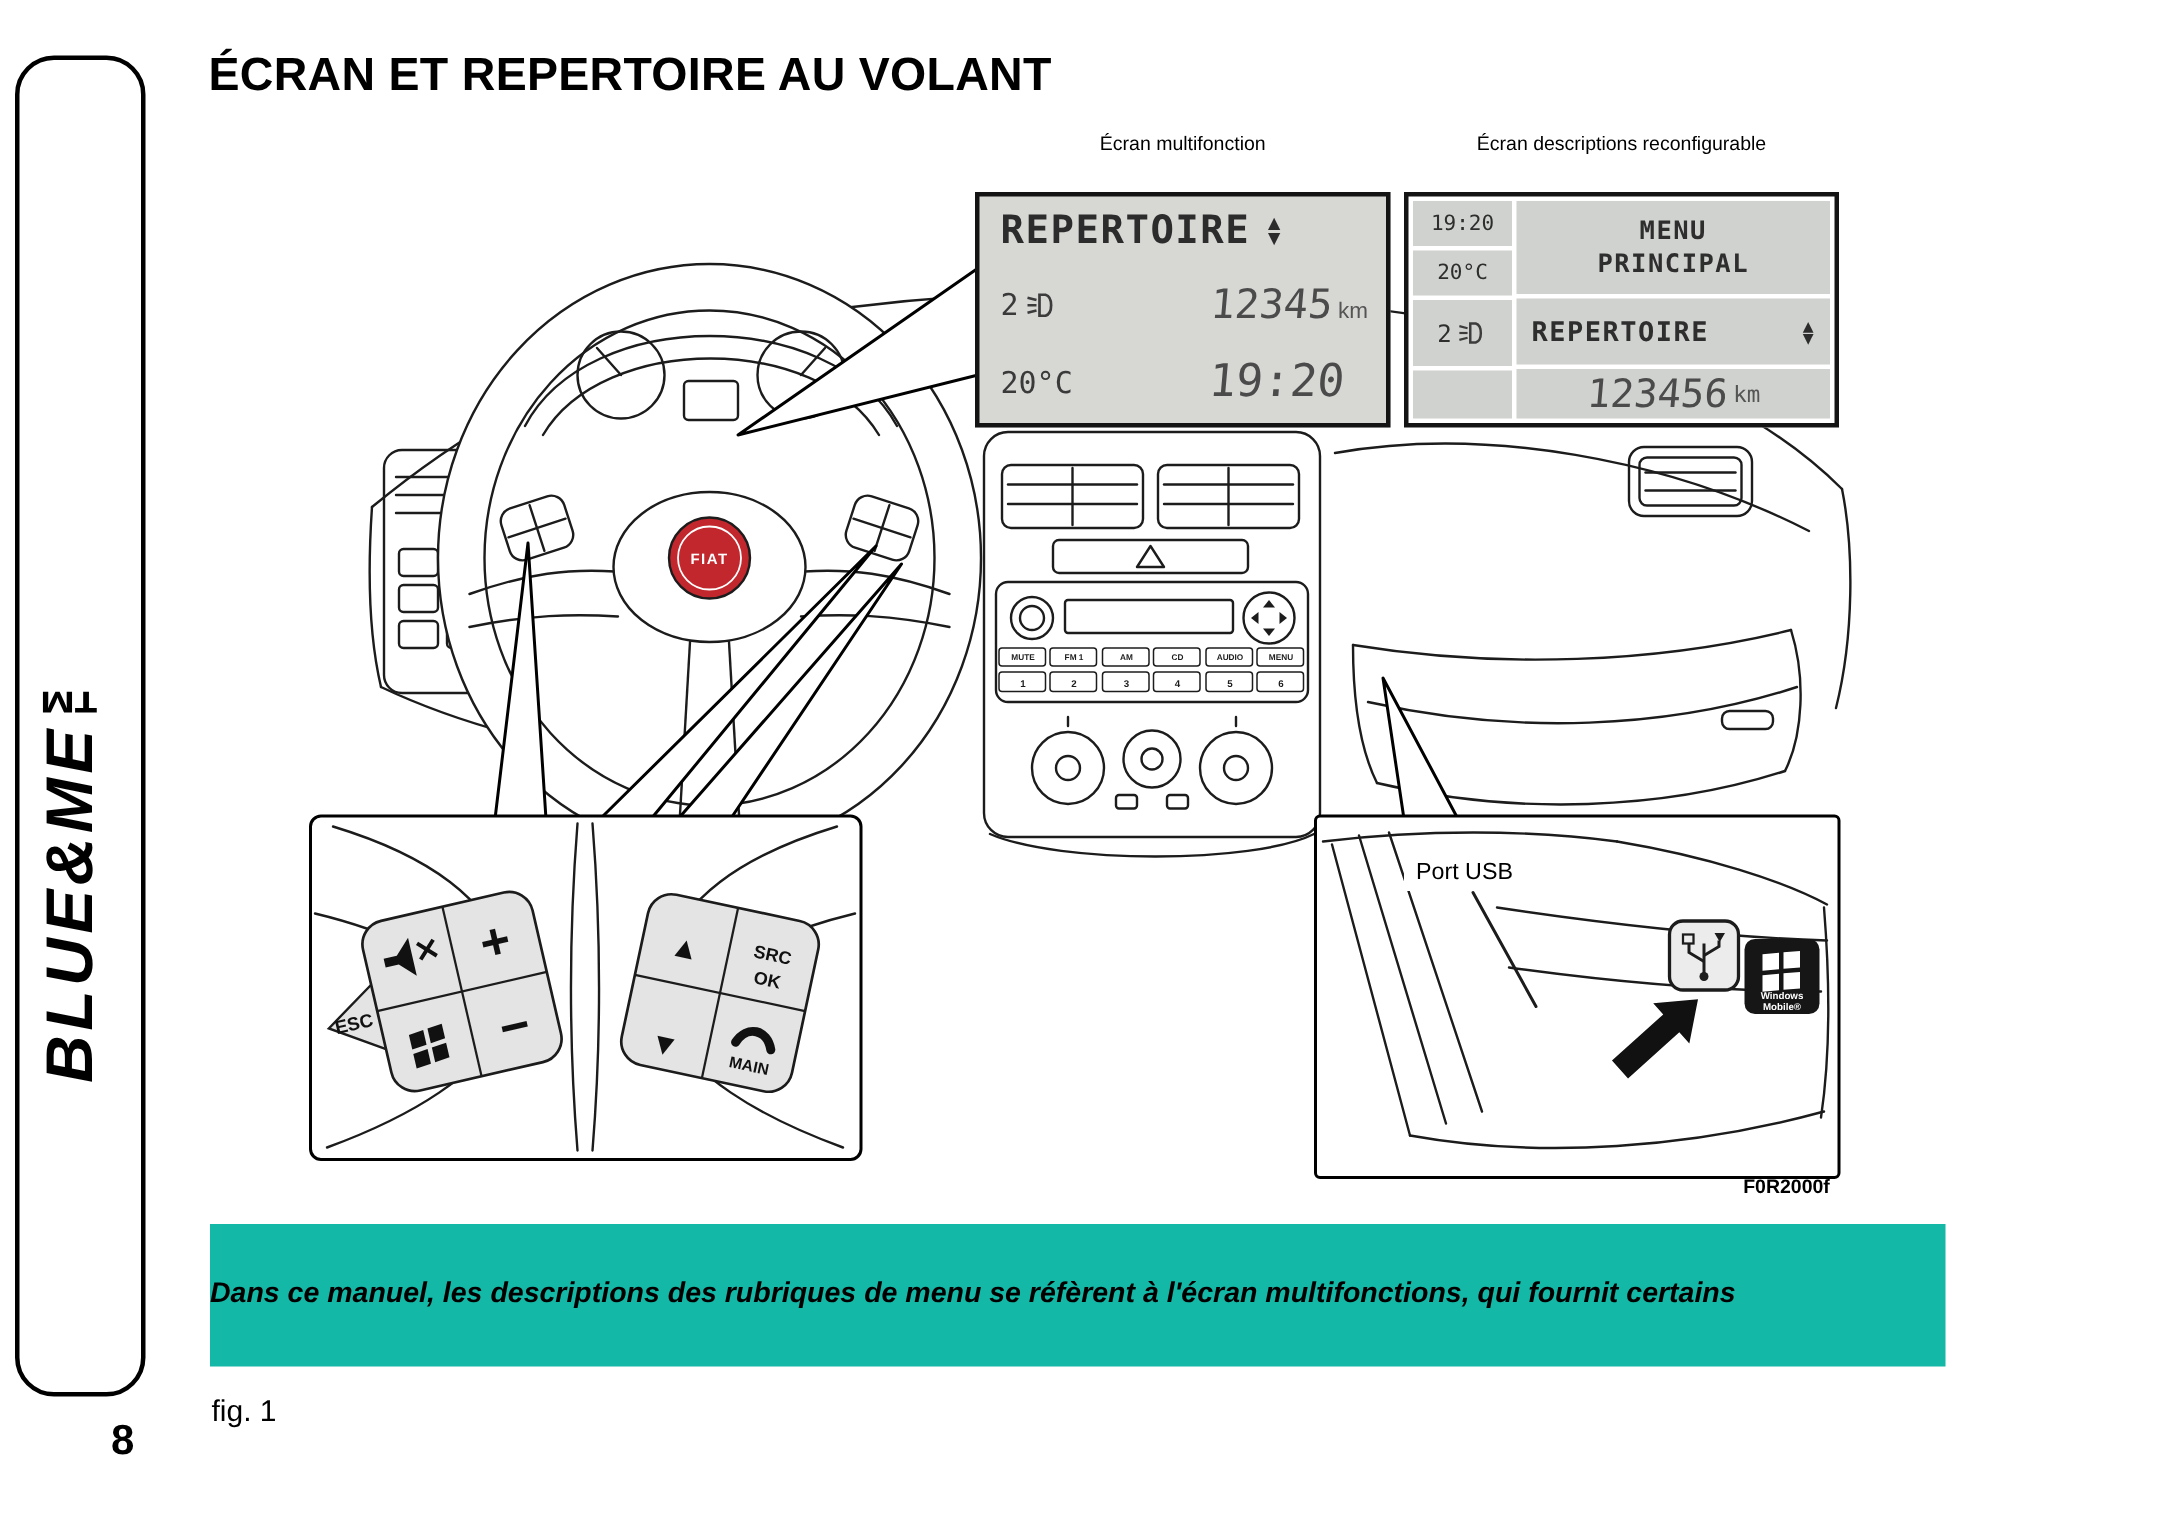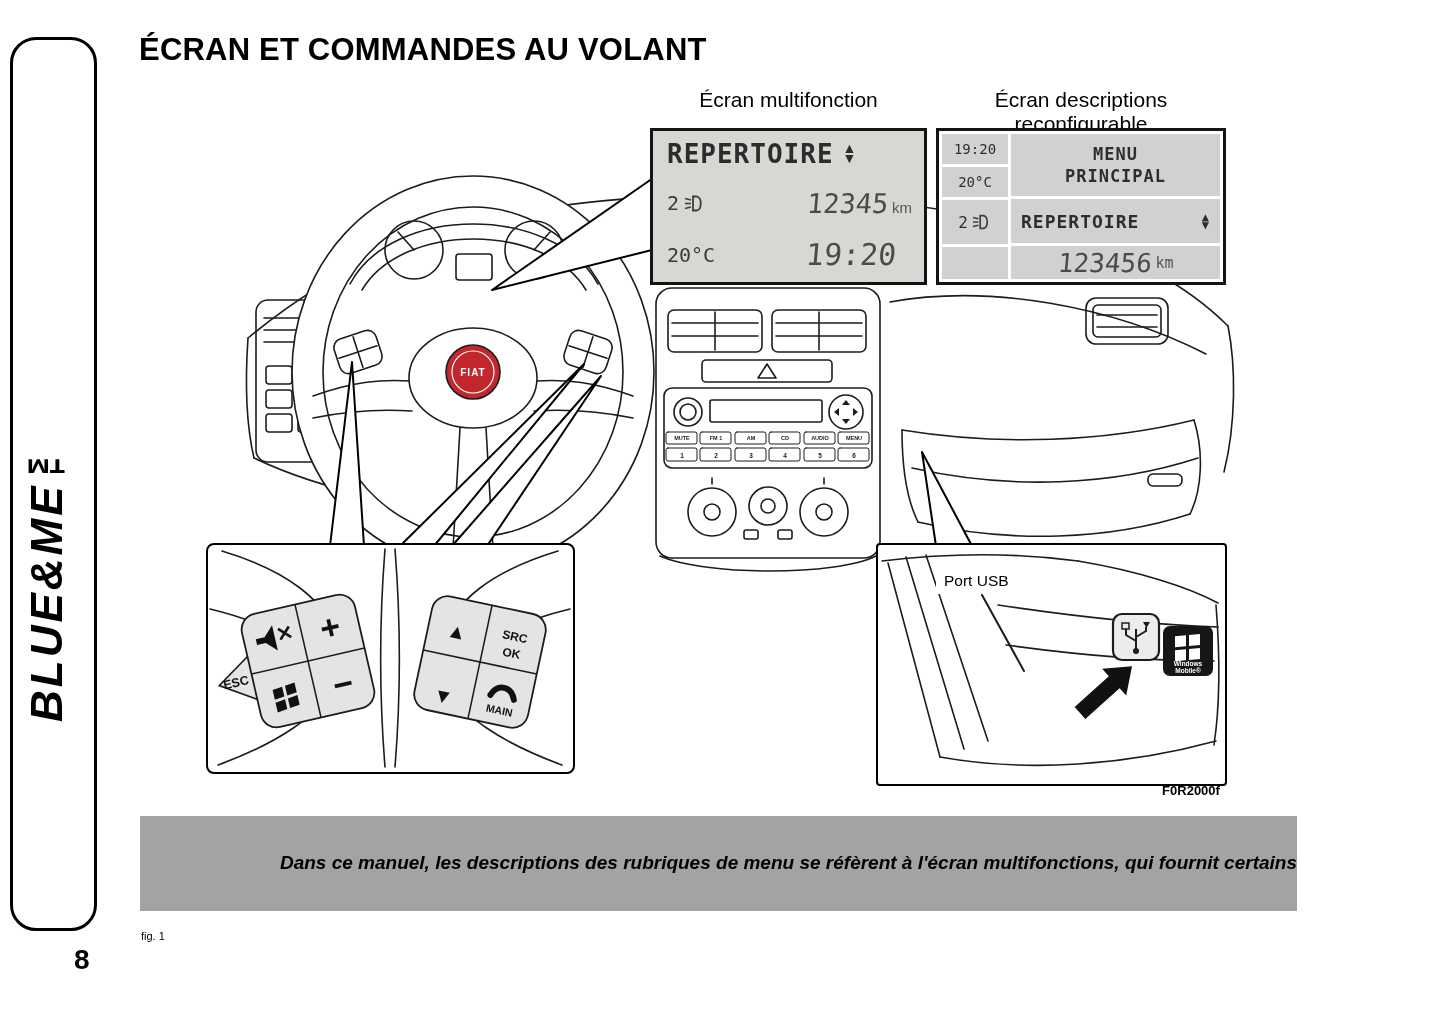--- a/index.html
+++ b/index.html
@@ -7,21 +7,21 @@
   .abs{position:absolute}
 
   
   .side-frame{left:10px;top:37px;width:87px;height:894px;border:3px solid #000;border-radius:26px;background:#fff}
   .brand-vert{left:22px;top:372px;width:64px;height:350px;writing-mode:vertical-rl;transform:rotate(180deg);
     font-style:italic;font-weight:bold;font-size:44px;letter-spacing:3px;font-family:"Liberation Sans",sans-serif}
   .page-num{left:74px;top:944px;font-size:28px;font-weight:bold}
 
   
   .title{left:139px;top:32px;font-size:31px;font-weight:900;letter-spacing:.2px;white-space:nowrap}
-  .caption{top:88px;font-size:21px;text-align:center}
+  .caption{top:88px;font-size:13px;text-align:center}
   .cap-l{left:650px;width:277px}
   .cap-r{left:936px;width:290px}
 
   
   .lcd-left{left:650px;top:128px;width:277px;height:157px;background:#d7d7d4;border:3px solid #141414;
     padding:8px 12px 10px 14px;display:flex;flex-direction:column;justify-content:space-between;z-index:3}
   .lcd-row{display:flex;align-items:center;justify-content:space-between}
   .r1{justify-content:flex-start}
   .menu-text{font-family:"DejaVu Sans Mono",monospace;font-weight:bold;font-size:26px;letter-spacing:1px;color:#2c2c2c}
   .updown{display:inline-flex;flex-direction:column;line-height:.68;font-size:14px;color:#2c2c2c;margin-left:9px}
@@ -49,23 +49,23 @@
   .rep-cell{justify-content:space-between;padding:0 10px;font-weight:bold;font-size:18px;letter-spacing:1px}
   .gear-cell-inner{display:flex;align-items:center;gap:4px;font-size:16px}
   .odo-cell{align-items:center}
 
   
   .co-left{left:206px;top:543px;width:369px;height:231px;border:2.5px solid #000;border-radius:8px;background:#fff;overflow:hidden;z-index:3}
   .co-usb{left:876px;top:543px;width:351px;height:243px;border:2.5px solid #000;border-radius:4px;background:#fff;overflow:hidden;z-index:3}
 
   
   .fig-code{left:1060px;top:783px;width:262px;text-align:center;font-size:13px;font-weight:bold}
-  .note{left:140px;top:816px;width:1157px;height:95px;background:#a3a3a3;display:flex;flex-direction:column;
-    align-items:flex-end;justify-content:center;font-style:italic;font-weight:bold;font-size:19px;line-height:1.5;z-index:2}
-  .fig-label{left:141px;top:930px;font-size:11px}
+  .note{left:140px;top:816px;width:1157px;height:95px;background:#14b8a6;display:flex;flex-direction:column;
+    align-items:flex-start;justify-content:center;font-style:italic;font-weight:bold;font-size:19px;line-height:1.5;z-index:2}
+  .fig-label{left:141px;top:930px;font-size:20px}
 
   svg{display:block}
   .underlay{left:0;top:0;z-index:1}
 </style>
 </head>
 <body>
 
 <svg class="abs underlay" width="1445" height="1018" viewBox="0 0 1445 1018">
   <g stroke="#1c1c1c" stroke-width="1.6" fill="none" stroke-linecap="round" stroke-linejoin="round">
 
@@ -221,21 +221,21 @@
       <text x="785" y="458">4</text>
       <text x="820" y="458">5</text>
       <text x="854" y="458">6</text>
     </g>
   </g>
 </svg>
 
 <div class="abs side-frame"></div>
 <div class="abs brand-vert">BLUE&amp;ME™</div>
 <div class="abs page-num">8</div>
-<h1 class="abs title">ÉCRAN ET COMMANDES AU VOLANT</h1>
+<h1 class="abs title">ÉCRAN ET REPERTOIRE AU VOLANT</h1>
 <div class="abs caption cap-l">Écran multifonction</div>
 <div class="abs caption cap-r">Écran descriptions reconfigurable</div>
 
 <div class="abs lcd-left">
   <div class="lcd-row r1">
     <span class="menu-text">REPERTOIRE</span>
     <span class="updown">
       <span>▲</span>
       <span>▼</span>
     </span>

